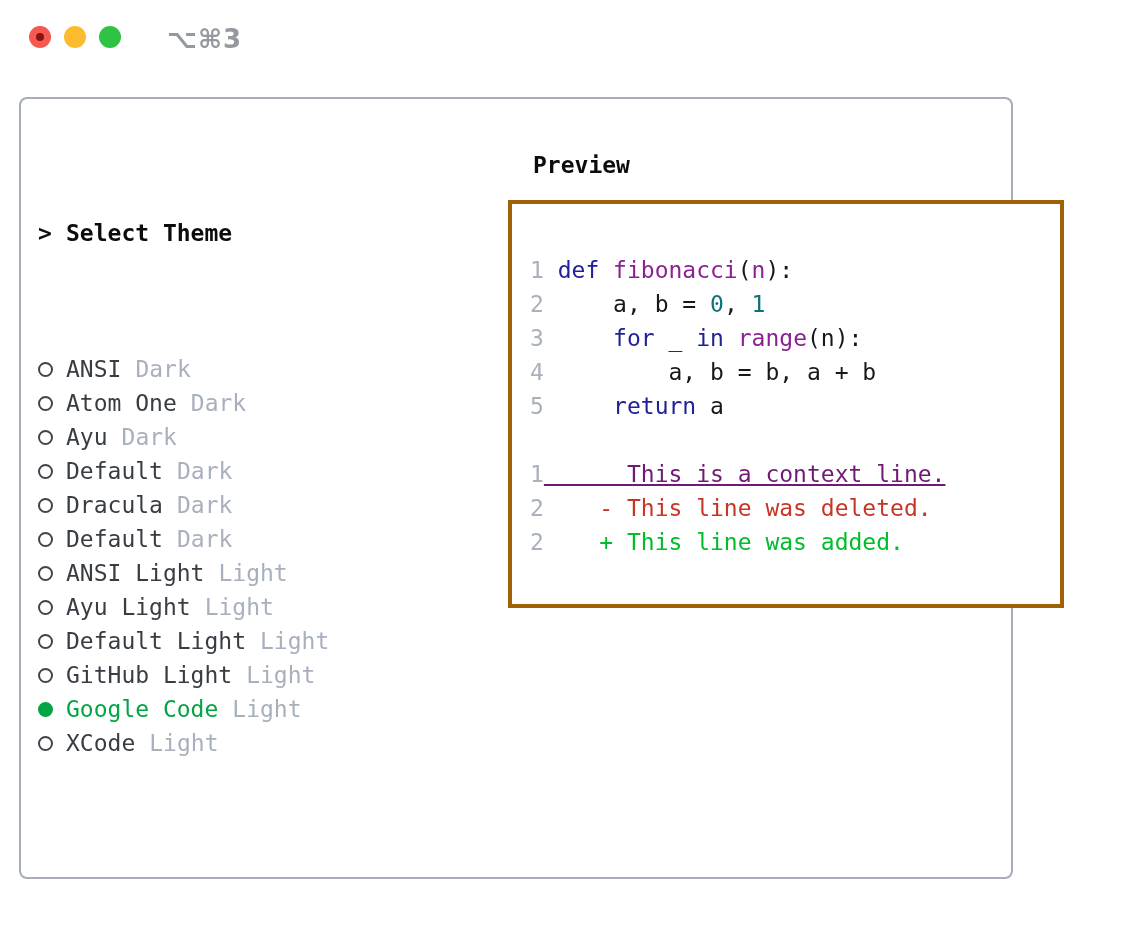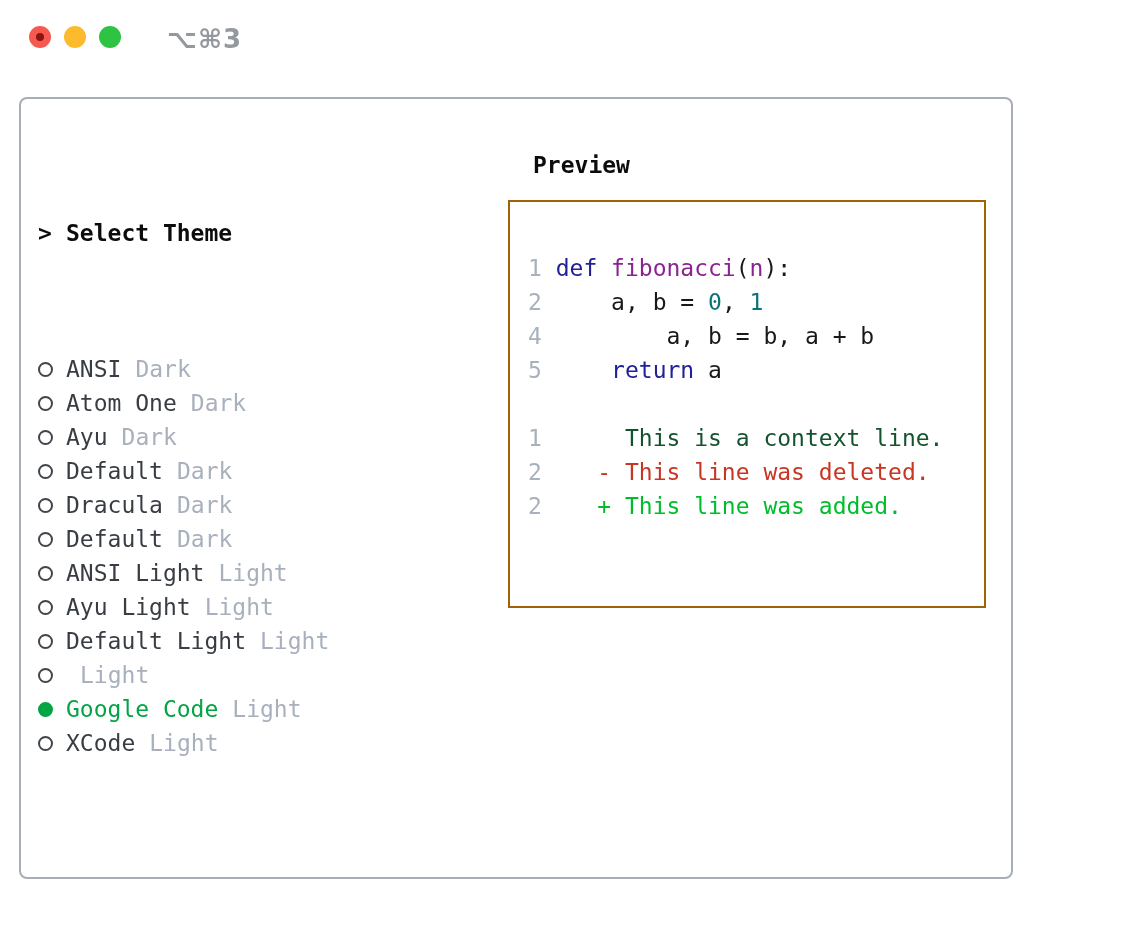--- a/index.html
+++ b/index.html
@@ -43,32 +43,32 @@
   .opt-name { color:#383d44; }
   .option.selected .opt-name { color:#02a443;text-align:right; }
   .opt-variant { color:#a8b0bd; margin-left:14px; }
   .spacer { height:34px; }
   
   .preview-title {
     position:absolute; left:512px; top:49px; height:34px; line-height:34px;
     font-size:23px; font-weight:bold; color:#0b0c0d;
   }
   .preview-box {
-    position:absolute; left:487px; top:101px; width:478px; height:408px;
-    border:2px solid #a16207; background:#ffffff;
+    position:absolute; left:487px; top:101px; width:556px; height:408px;
+    border:4px solid #a16207; background:#ffffff;
   }
   .code-area { position:absolute; left:18px; top:49px; font-size:23px; line-height:34px; }
   .code-line { height:34px; white-space:pre; }
   .gap { height:34px; }
   .tk-num { color:#a9b1bd; }
   .tk-kw  { color:#202099; }
   .tk-fn  { color:#8a2293; }
   .tk-lit { color:#0b7378; }
   .tk-pl  { color:#16181b; }
-  .tk-ctx { color:#14532d; }
+  .tk-ctx { color:#701a75;text-decoration:underline; }
   .tk-del { color:#c93524;margin-top:14px; }
   .tk-add { color:#00bd2b;text-align:center; }
 </style>
 </head>
 <body>
 
 <div class="window">
 
   <div class="titlebar">
     <span class="light red">
@@ -118,20 +118,21 @@
   </div><div class="row option">
     <span class="marker"><span class="circle"></span></span>
     <span class="opt-name">Ayu Light</span>
     <span class="opt-variant">Light</span>
   </div><div class="row option">
     <span class="marker"><span class="circle"></span></span>
     <span class="opt-name">Default Light</span>
     <span class="opt-variant">Light</span>
   </div><div class="row option">
     <span class="marker"><span class="circle"></span></span>
+    <span class="opt-name">GitHub Light</span>
     <span class="opt-variant">Light</span>
   </div><div class="row option selected">
     <span class="marker"><span class="circle"></span></span>
     <span class="opt-name">Google Code</span>
     <span class="opt-variant">Light</span>
   </div><div class="row option">
     <span class="marker"><span class="circle"></span></span>
     <span class="opt-name">XCode</span>
     <span class="opt-variant">Light</span>
   </div></div>
@@ -147,20 +148,21 @@
       
     </div>
 
     <div class="preview-title">Preview</div>
 
     <div class="preview-box">
       <div class="code-area">
         <div id="code-block">
             <div class="code-line"><span class="tk-num">1 </span><span class="tk-kw">def </span><span class="tk-fn">fibonacci</span><span class="tk-pl">(</span><span class="tk-fn">n</span><span class="tk-pl">):</span></div>
             <div class="code-line"><span class="tk-num">2 </span><span class="tk-pl">    a, b = </span><span class="tk-lit">0</span><span class="tk-pl">, </span><span class="tk-lit">1</span></div>
+            <div class="code-line"><span class="tk-num">3 </span><span class="tk-pl">    </span><span class="tk-kw">for</span><span class="tk-pl"> _ </span><span class="tk-kw">in</span><span class="tk-pl"> </span><span class="tk-fn">range</span><span class="tk-pl">(n):</span></div>
             <div class="code-line"><span class="tk-num">4 </span><span class="tk-pl">        a, b = b, a + b</span></div>
             <div class="code-line"><span class="tk-num">5 </span><span class="tk-pl">    </span><span class="tk-kw">return</span><span class="tk-pl"> a</span></div>
           </div>
         <div class="gap"></div>
         <div id="diff-block">
             <div class="code-line"><span class="tk-num">1</span><span class="tk-ctx">      This is a context line.</span></div>
             <div class="code-line"><span class="tk-num">2</span><span class="tk-pl">    </span><span class="tk-del">- This line was deleted.</span></div>
             <div class="code-line"><span class="tk-num">2</span><span class="tk-pl">    </span><span class="tk-add">+ This line was added.</span></div>
           </div>
       </div>

